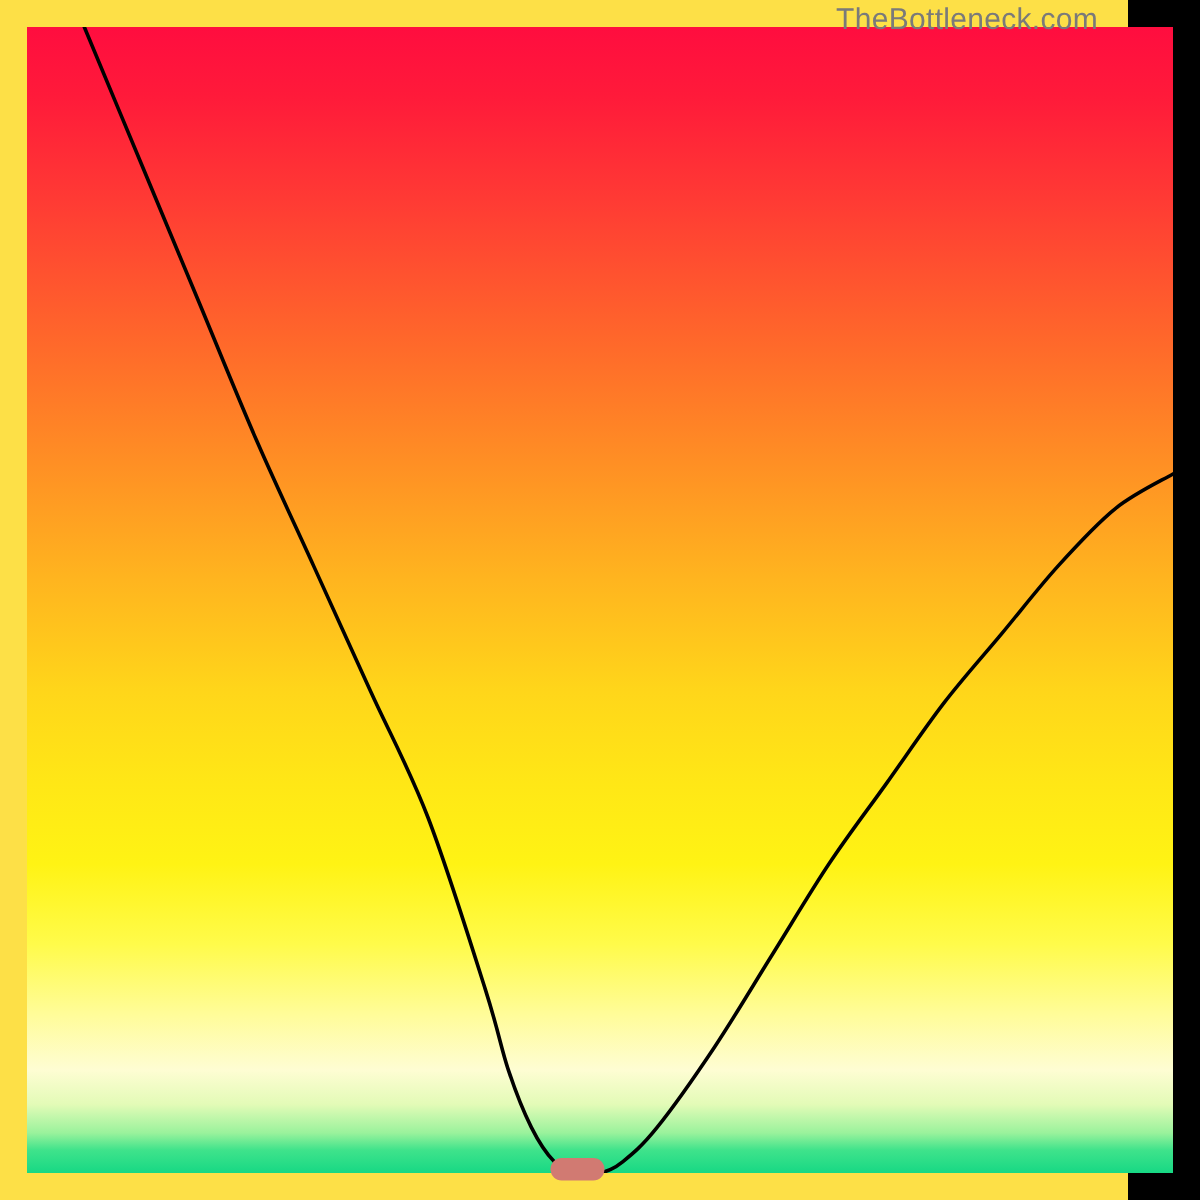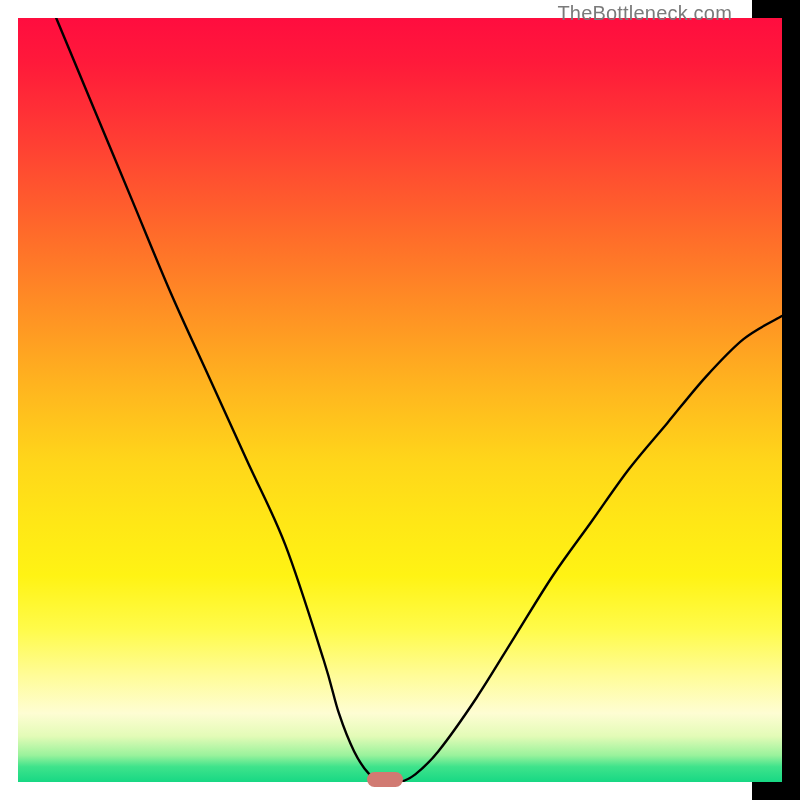--- a/index.html
+++ b/index.html
@@ -8,21 +8,21 @@
     width: 800px;
     height: 800px;
     background: #000;
     overflow: hidden;
     font-family: Arial, Helvetica, sans-serif;
   }
   .frame {
     position: relative;
     width: 752px;
     height: 800px;
-    background: #ffffff;
+    background: #fde047;
   }
   .plot-area {
     position: absolute;
     left: 18px;
     top: 18px;
     width: 764px;
     height: 764px;
     
     background: linear-gradient(
       to bottom,

